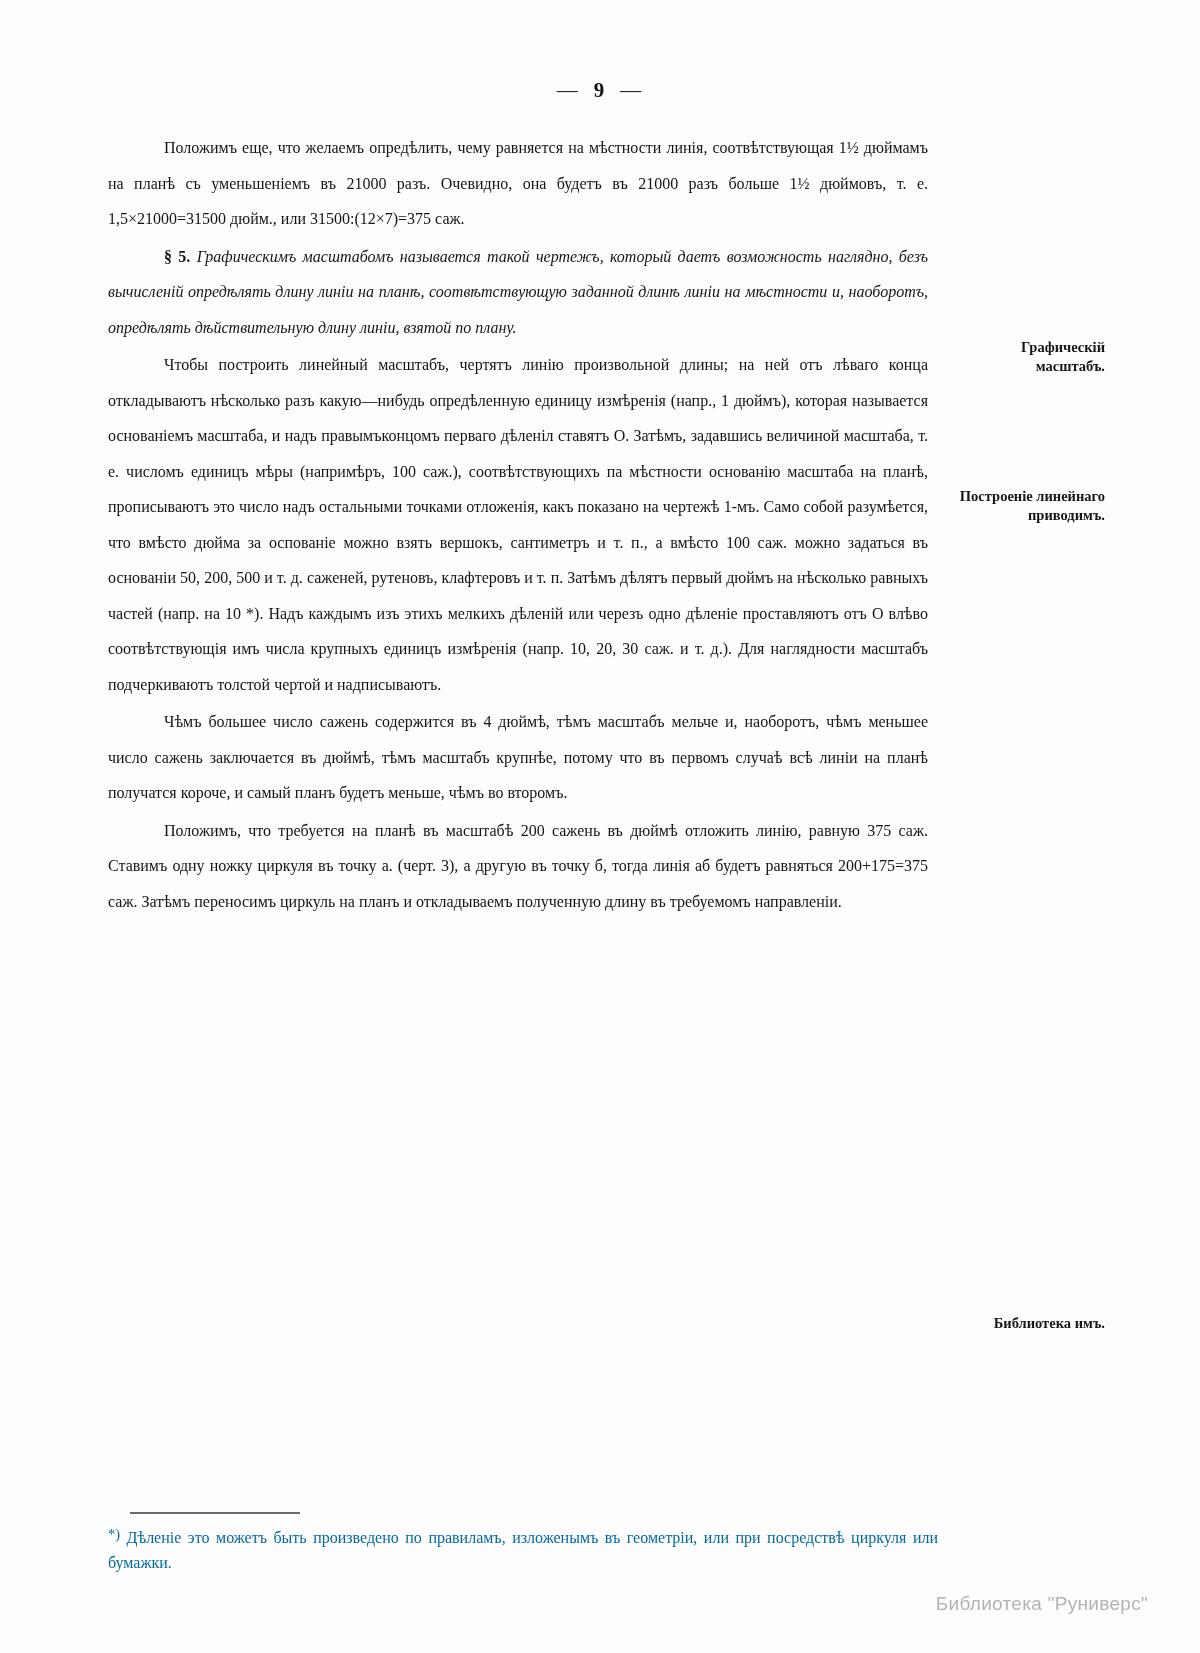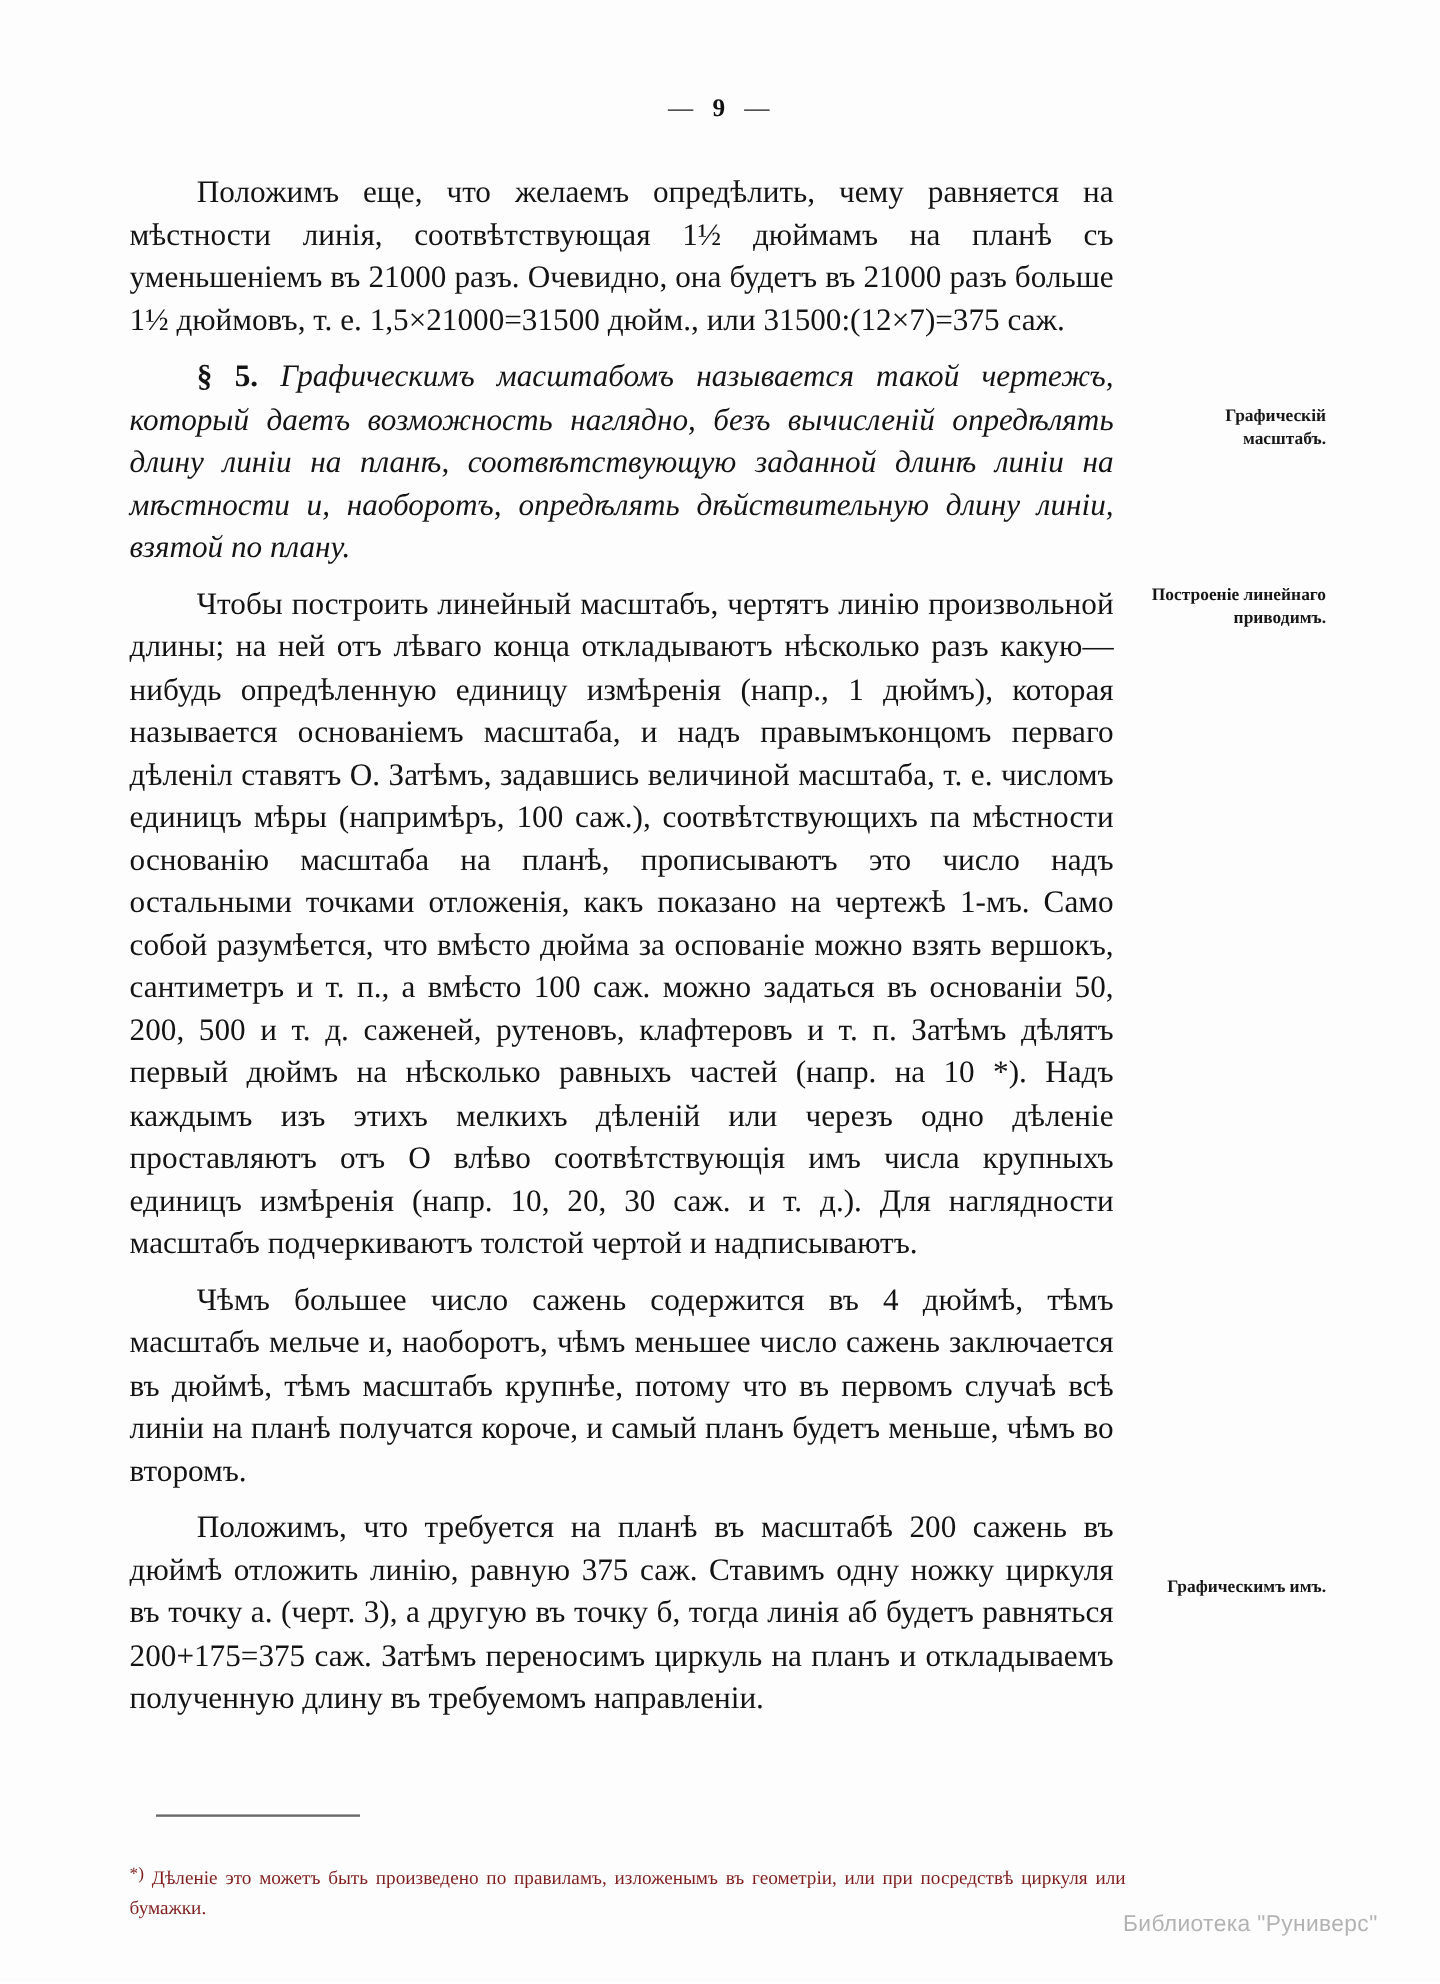--- a/index.html
+++ b/index.html
@@ -38,22 +38,22 @@
     padding: 0 14px;
     font-weight: normal;
   }
   .content {
     position: absolute;
     left: 108px;
     top: 130px;
     width: 820px;
   }
   p.para {
-    margin: 12px 0 2px 0;
-    font-size: 26px;
+    margin: 0 0 2px 0;
+    font-size: 16px;
     line-height: 35.5px;
     text-align: justify;
     text-justify: inter-word;
     color: #141414;
   }
   p.para.indent {
     text-indent: 56px;
   }
   .it { font-style: italic; }
   .sec { font-weight: bold; font-style: normal; }
@@ -83,23 +83,22 @@
     background: #3a3a3a;
     opacity: 0.75;
   }
   .footnote {
     position: absolute;
     left: 108px;
     top: 1522px;
     width: 830px;
     font-size: 16px;
     line-height: 25px;
-    color: #7f1d1d;
+    color: #0369a1;
     text-align: justify;
-    margin-top: 28px;
   }
   .footnote .star { vertical-align: 0.25em; font-size: 0.9em; }
 
   .watermark {
     position: absolute;
     right: 52px;
     bottom: 38px;
     font-family: "Liberation Sans", sans-serif;
     font-size: 19px;
     color: #b3b3b3;
@@ -129,21 +128,21 @@
 
 
     <p class="para indent">Чѣмъ большее число сажень содержится въ 4 дюймѣ, тѣмъ масштабъ мельче и, наоборотъ, чѣмъ меньшее число сажень заключается въ дюймѣ, тѣмъ масштабъ крупнѣе, потому что въ первомъ случаѣ всѣ линіи на планѣ получатся короче, и самый планъ будетъ меньше, чѣмъ во второмъ.</p>
 
     <p class="para indent">Положимъ, что требуется на планѣ въ масштабѣ 200 сажень въ дюймѣ отложить линію, равную 375 саж. Ставимъ одну ножку циркуля въ точку а. (черт. 3), а другую въ точку б, тогда линія аб будетъ равняться 200+175=375 саж. Затѣмъ переносимъ циркуль на планъ и откладываемъ полученную длину въ требуемомъ направленіи.</p>
 
   </div>
 
   <div class="margin-note" id="note-graph">Графическій масштабъ.</div>
   <div class="margin-note" id="note-postroenie">Построеніе линейнаго приводимъ.</div>
-  <div class="margin-note" id="note-polzovanie">Графическимъ имъ.</div>
+  <div class="margin-note" id="note-polzovanie">Библиотека имъ.</div>
 
   <div class="footnote-rule"></div>
   <div class="footnote">
     <span class="star">*)</span>
     <span>Дѣленіе это можетъ быть произведено по правиламъ, изложенымъ въ геометріи, или при посредствѣ циркуля или бумажки.</span>
   </div>
 
   <div class="watermark">Библиотека "Руниверс"</div>
 
 </div>

